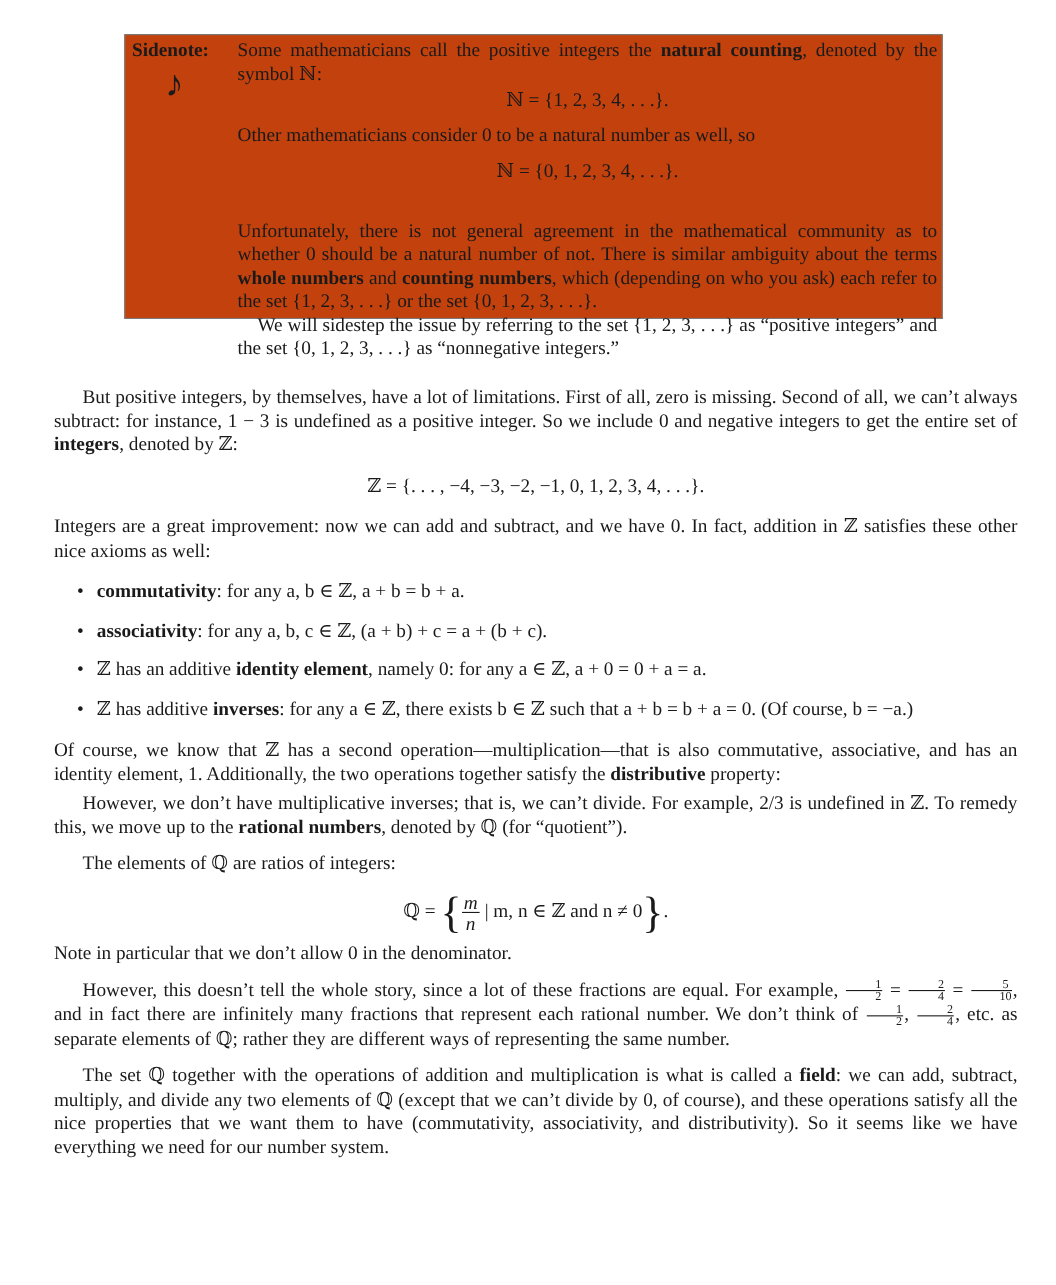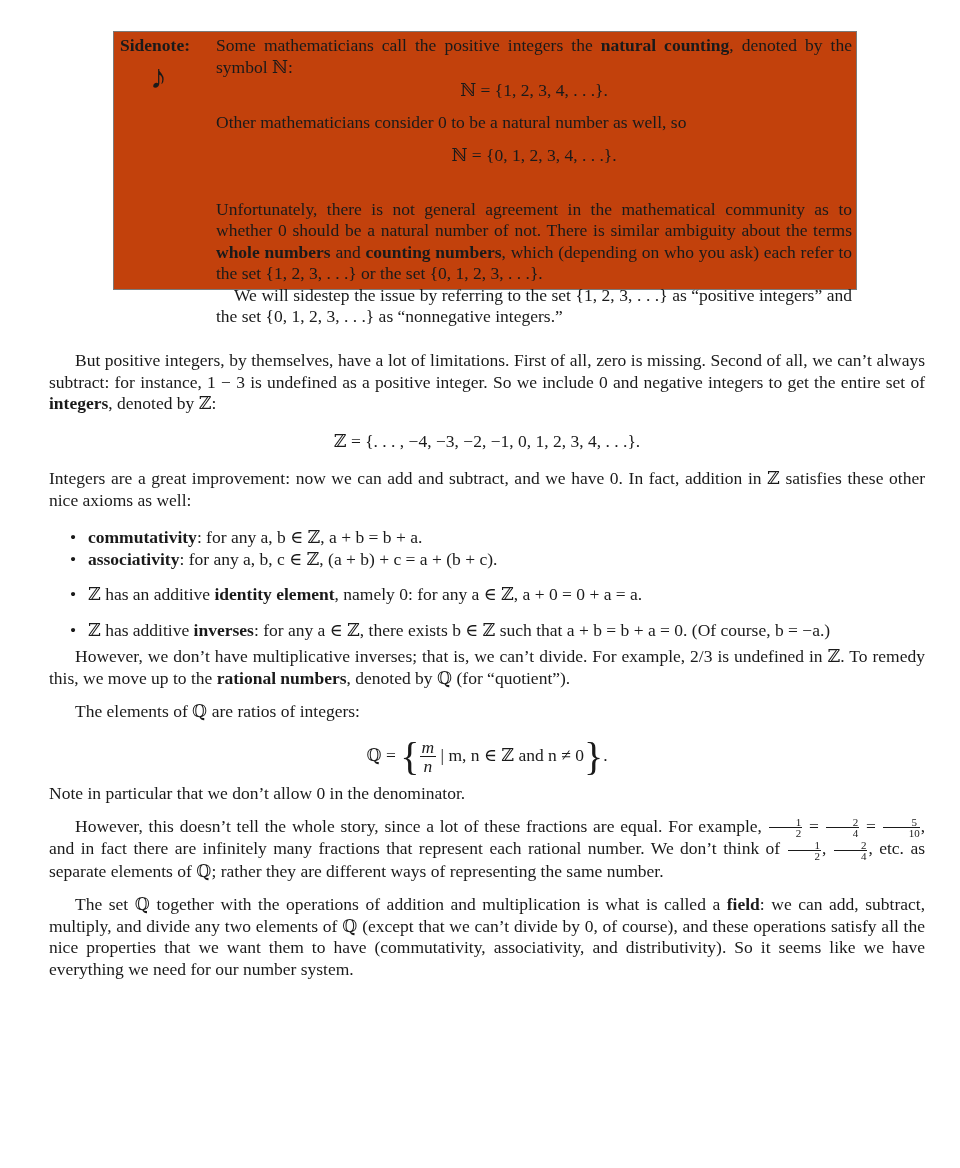--- a/index.html
+++ b/index.html
@@ -48,25 +48,26 @@
     <p><span>Unfortunately, there is not general agreement in the mathematical community as to whether 0 should be a natural number of not. There is similar ambiguity about the terms </span><b>whole numbers</b><span> and </span><b>counting numbers</b><span>, which (depending on who you ask) each refer to the set {1, 2, 3, . . .} or the set {0, 1, 2, 3, . . .}.</span></p>
     <p class="indent" style="text-indent:18px;">We will sidestep the issue by referring to the set {1, 2, 3, . . .} as “positive integers” and the set {0, 1, 2, 3, . . .} as “nonnegative integers.”</p>
   </div>
 </div>
 
 <div class="main">
   <p class="indent"><span>But positive integers, by themselves, have a lot of limitations. First of all, zero is missing. Second of all, we can’t always subtract: for instance, 1 − 3 is undefined as a positive integer. So we include 0 and negative integers to get the entire set of </span><b>integers</b><span>, denoted by ℤ:</span></p>
   <p class="center" style="margin:16px 0 16px 0;">ℤ = {. . . , −4, −3, −2, −1, 0, 1, 2, 3, 4, . . .}.</p>
   <p>Integers are a great improvement: now we can add and subtract, and we have 0. In fact, addition in ℤ satisfies these other nice axioms as well:</p>
   <ul class="axioms" style="margin-top:16px;">
-    <li style=""><span></span><b>commutativity</b><span>: for any a, b ∈ ℤ, a + b = b + a.</span></li>
+    <li style="margin-bottom:14px;"><span></span><b>commutativity</b><span>: for any a, b ∈ ℤ, a + b = b + a.</span></li>
     <li style="margin-bottom:14px;"><span></span><b>associativity</b><span>: for any a, b, c ∈ ℤ, (a + b) + c = a + (b + c).</span></li>
     <li style="margin-bottom:14px;"><span>ℤ has an additive </span><b>identity element</b><span>, namely 0: for any a ∈ ℤ, a + 0 = 0 + a = a.</span></li>
     <li><span>ℤ has additive </span><b>inverses</b><span>: for any a ∈ ℤ, there exists b ∈ ℤ such that a + b = b + a = 0. (Of course, b = −a.)</span></li>
   </ul>
+  <p style="margin-top:16px;"><span>Of course, we know that ℤ has a second operation—multiplication—that is also commutative, associative, and has an identity element, 1. Additionally, the two operations together satisfy the </span><b>distributive</b><span> property:</span></p>
   <p class="indent"><span>However, we don’t have multiplicative inverses; that is, we can’t divide. For example, 2/3 is undefined in ℤ. To remedy this, we move up to the </span><b>rational numbers</b><span>, denoted by ℚ (for “quotient”).</span></p>
   <p class="indent" style="margin-top:12px;">The elements of ℚ are ratios of integers:</p>
   <p class="center" style="margin:10px 0 6px 0; height:44px; line-height:44px;">
     <span>ℚ = </span><span class="brace">{</span><span class="bigfrac"><span class="num">m</span><span class="den">n</span></span><span> | m, n ∈ ℤ and n ≠ 0</span><span class="brace">}</span><span>.</span>
   </p>
   <p>Note in particular that we don’t allow 0 in the denominator.</p>
   <p class="indent" style="margin-top:12px;"><span>However, this doesn’t tell the whole story, since a lot of these fractions are equal. For example, </span><span class="frac"><span class="num">1</span><span>2</span></span> = <span class="frac"><span class="num">2</span><span>4</span></span> = <span class="frac"><span class="num">5</span><span>10</span></span><span>, and in fact there are infinitely many fractions that represent each rational number. We don’t think of </span><span class="frac"><span class="num">1</span><span>2</span></span>, <span class="frac"><span class="num">2</span><span>4</span></span><span>, etc. as separate elements of ℚ; rather they are different ways of representing the same number.</span></p>
   <p class="indent" style="margin-top:12px;"><span>The set ℚ together with the operations of addition and multiplication is what is called a </span><b>field</b><span>: we can add, subtract, multiply, and divide any two elements of ℚ (except that we can’t divide by 0, of course), and these operations satisfy all the nice properties that we want them to have (commutativity, associativity, and distributivity). So it seems like we have everything we need for our number system.</span></p>
 </div>
 

